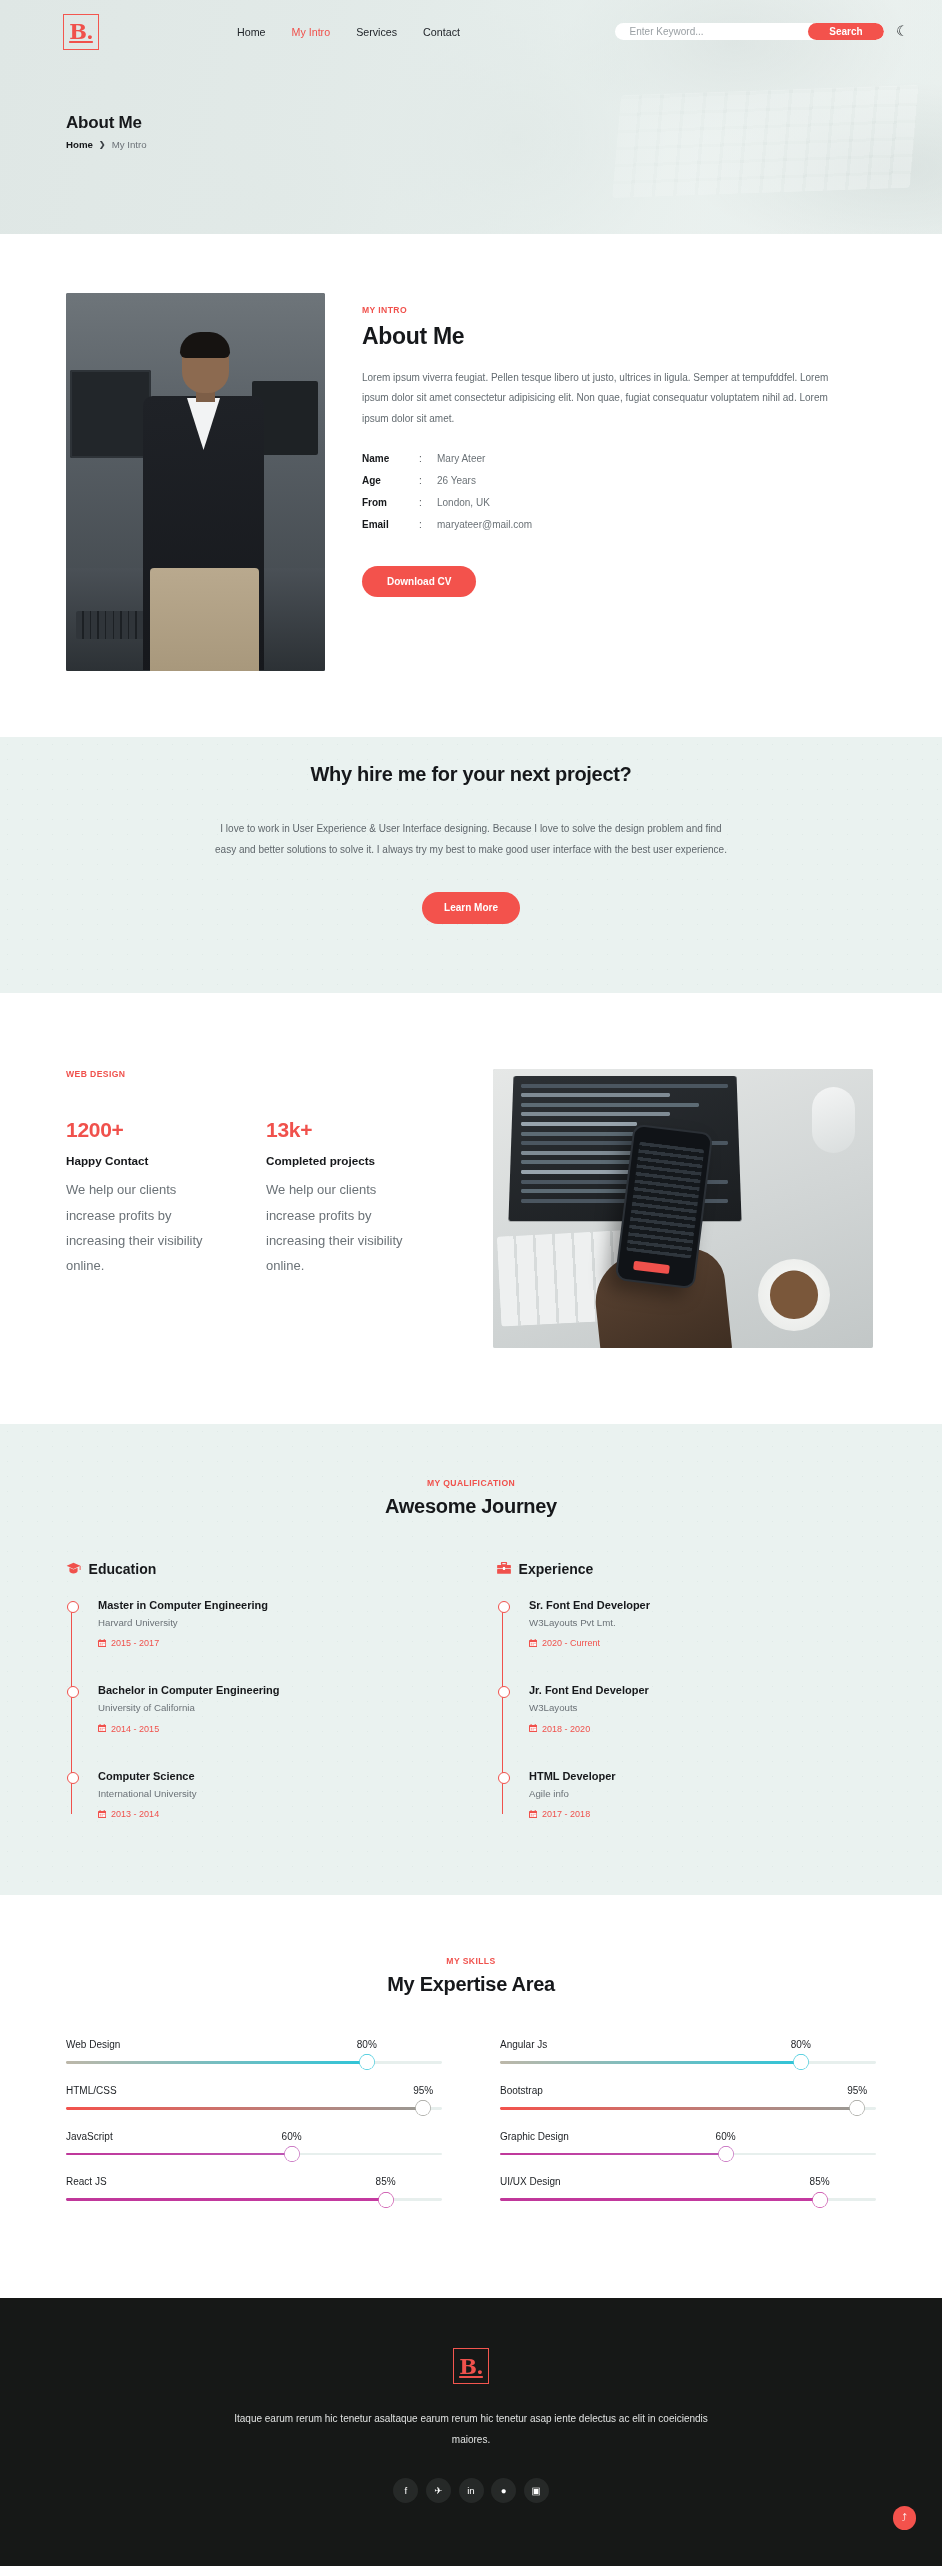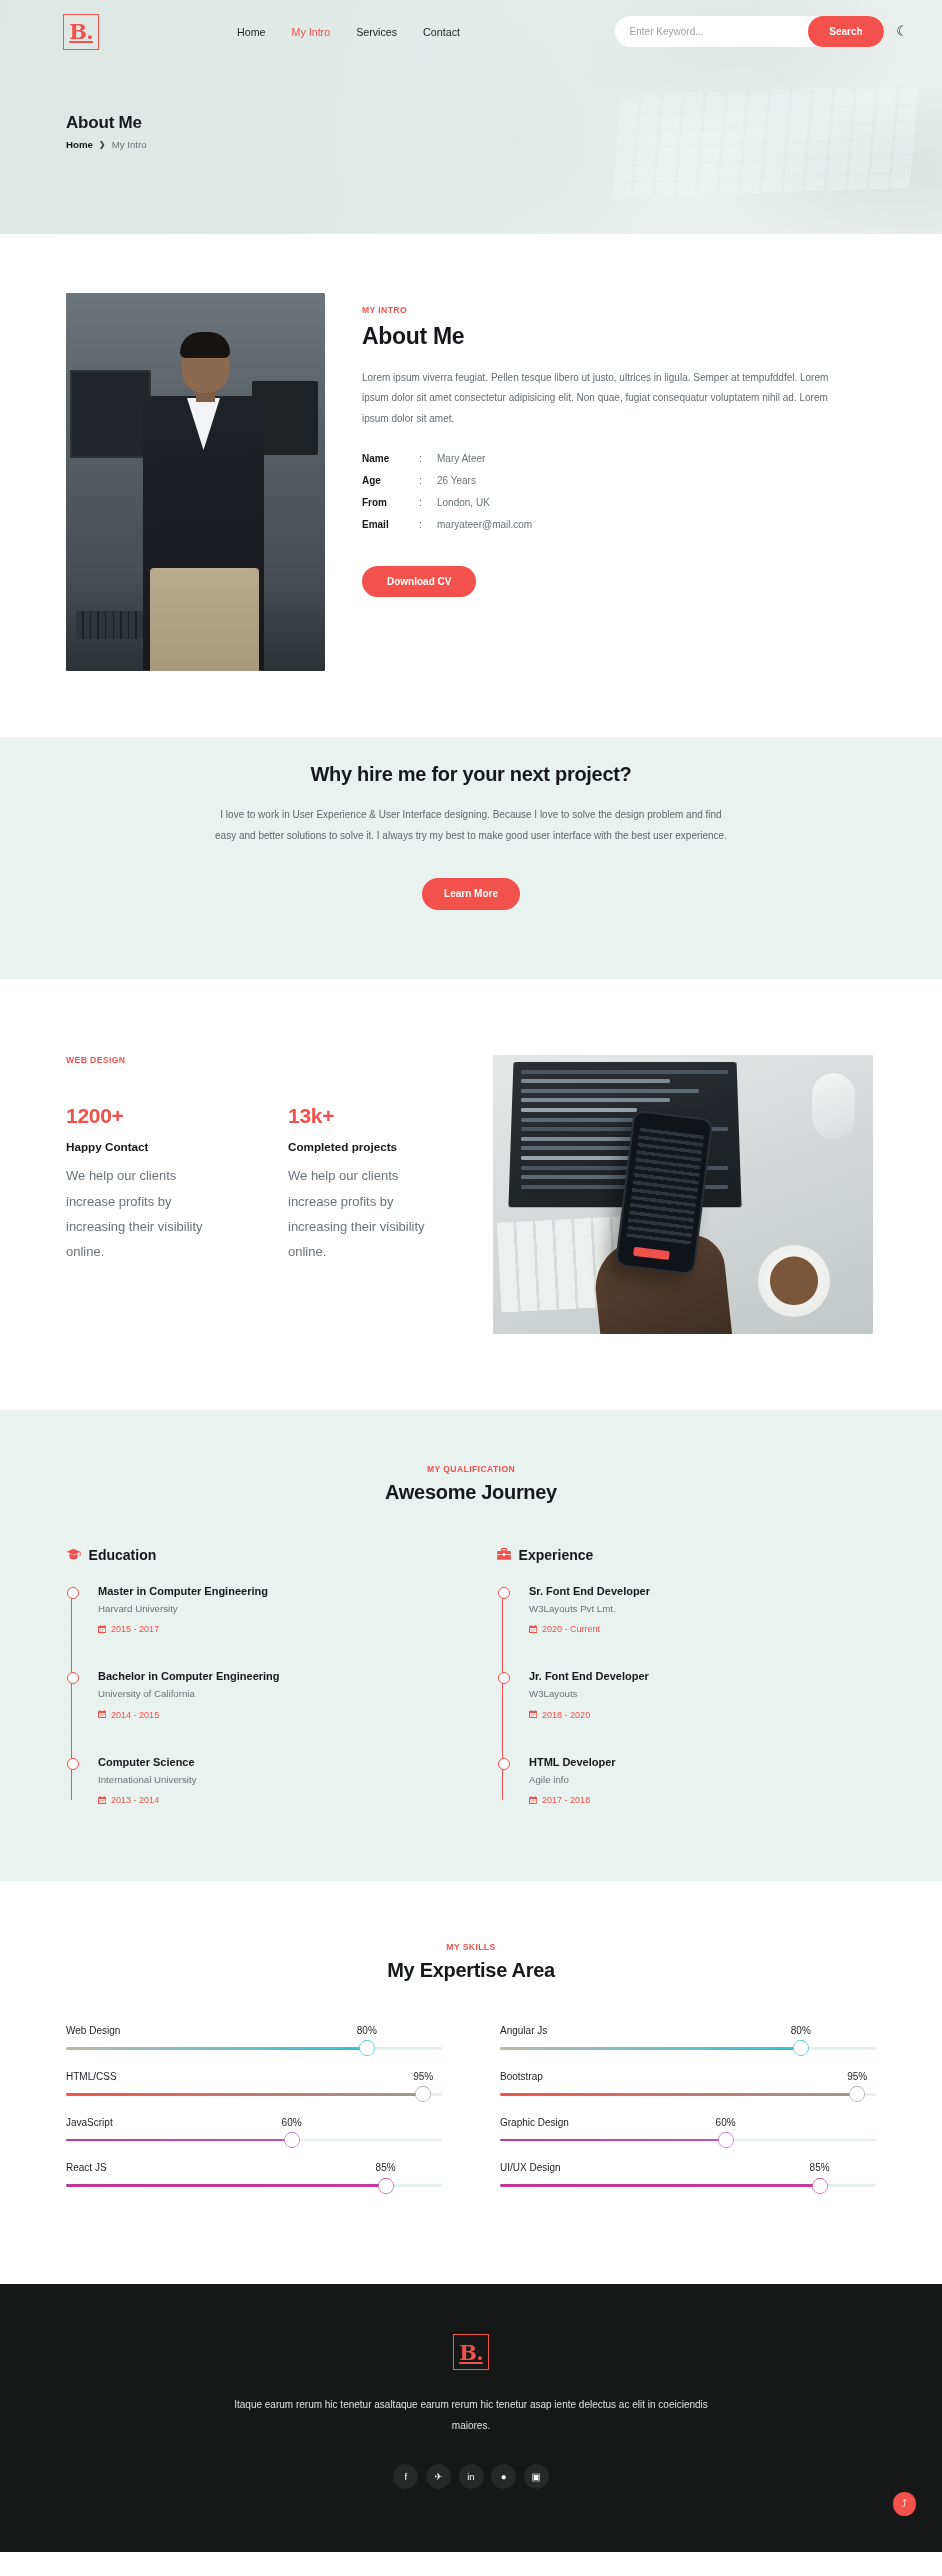--- a/index.html
+++ b/index.html
@@ -68,21 +68,21 @@
   .nav a.active { color: #f0514c; }
 
   .search-wrap {
     margin-left: auto;
     display: flex; align-items: center; gap: 12.4px;
   }
   .searchbox {
     display: flex; align-items: stretch;
     background: #ffffff;
     border-radius: 18px;
-    height: 31px;
+    height: 17px;
     width: 269px;
     overflow: hidden;
   }
   .searchbox input {
     border: none; outline: none; background: transparent;
     flex: 1; padding: 0 15px; font-size: 10px;
     font-family: "Liberation Sans", sans-serif;
     color: #55595e;
   }
   .searchbox input::placeholder { color: #9aa0a4; }
@@ -164,36 +164,36 @@
   }
 
   
   .whyhire {
     background: #eaf2f0; padding: 26px 0 69px; text-align: center;
     background-image: radial-gradient(#dfe9e7 0.7px, transparent 0.7px);
     background-size: 15px 15px;
   }
   .whyhire h2 { font-size: 20px; font-weight: bold; letter-spacing: -0.3px; color:#16181b; }
   .whyhire p {
-    margin: 18px auto 0; max-width: 524px;
+    margin: 32px auto 0; max-width: 524px;
     font-size: 10px; line-height: 2.1; color: #5f666b;
   }
   .whyhire .btn-primary { margin-top: 32px; padding: 10.3px 22px; }
 
   
   .ideas {
     display: flex; gap: 41px; align-items: flex-start;
     padding: 76px 69px 76px 66px; background: #fff;
   }
   .ideas-left { width: 386px; flex: none; }
   .ideas-left h2 {
     margin-top: 9px; font-size: 21px; font-weight: bold;
     line-height: 1.38; letter-spacing: -0.3px; color: #16181b; max-width: 345px;
   }
-  .stats { display: flex; gap: 63px; margin-top: 39px; }
+  .stats { display: flex; gap: 41px; margin-top: 39px; }
   .stat { width: 159px; }
   .stat .num { font-size: 21px; font-weight: bold; color: #f0514c; letter-spacing:-0.3px; }
   .stat .lbl { margin-top: 12.4px; font-size: 11.7px; font-weight: bold; color:#16181b; }
   .stat .desc { margin-top: 10.3px; font-size: 13px; line-height: 1.95; color: #6b7277; }
   .ideas-right {
     flex: 1; height: 279px; border-radius: 2.1px; overflow: hidden; position: relative;
     background: #cfd4d6;
   }
   .img-desk { position:absolute; inset:0; background: linear-gradient(160deg,#e6e8e7 0%,#d2d6d6 55%,#c2c7c7 100%);}
   .img-laptop { position:absolute; left:18px; top:5.5px; width:228px; height:146px;

